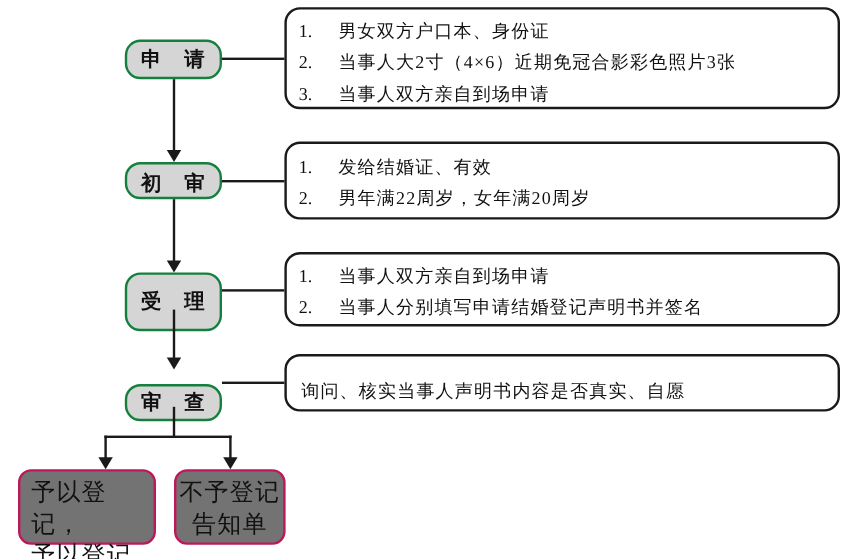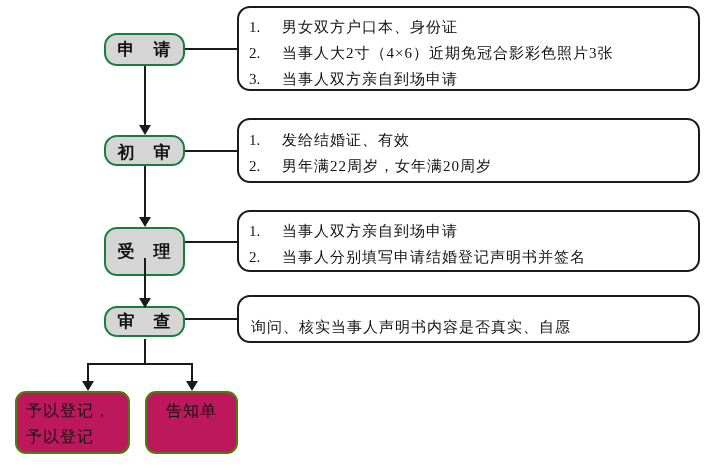--- a/index.html
+++ b/index.html
@@ -30,21 +30,21 @@
     justify-content: center;
     font-family: "Liberation Sans", sans-serif;
     font-weight: bold;
     font-size: 17px;
     letter-spacing: 1px;
     white-space: nowrap;
   }
   .step-apply   { top: 33px;  height: 33px; }
   .step-review  { top: 135px; height: 31px; align-items: flex-end; }
   .step-accept  { top: 227px; height: 49px; }
-  .step-examine { top: 306px; height: 31px; }
+  .step-examine { top: 320px; height: 31px; }
 
   
   .note-box {
     position: absolute;
     left: 237px;
     width: 463px;
     background: #ffffff;
     border: 2px solid #1a1a1a;
     border-radius: 13px;
     box-sizing: border-box;
@@ -58,25 +58,25 @@
                   display: flex; align-items: center; }
   .note-line { display: flex; }
   .note-num  { width: 33px; flex: 0 0 33px; }
   .note-text { flex: 1; letter-spacing: 1px; }
 
   
   .outcome-box {
     position: absolute;
     top: 391px;
     height: 63px;
-    background: #be185d;
-    border: 2px solid #4d7c0f;
+    background: #737373;
+    border: 2px solid #be185d;
     border-radius: 11px;
     box-sizing: border-box;
-    font-size: 16px;
+    font-size: 20px;
     line-height: 26px;
     letter-spacing: 1px;
   }
   .outcome-grant { left: 15px;  width: 115px; padding: 5px 0 0 9px; }
   .outcome-deny  { left: 145px; width: 93px;  padding: 5px 0 0 0; text-align: center; }
 
   
   .line {
     position: absolute;
     background: #1a1a1a;
@@ -169,20 +169,21 @@
 
   <div class="note-box note-examine">
     <span class="note-text">询问、核实当事人声明书内容是否真实、自愿</span>
   </div>
 
   <div class="outcome-box outcome-grant">
     <div>予以登记，</div>
     <div>予以登记</div>
   </div>
   <div class="outcome-box outcome-deny">
+    <div>不予登记</div>
     <div>告知单</div>
   </div>
 
   <div class="line hline h-apply"></div>
   <div class="line hline h-review"></div>
   <div class="line hline h-accept"></div>
   <div class="line hline h-examine"></div>
 
   <div class="line vline v-1"></div>
   <div class="line vline v-2"></div>

